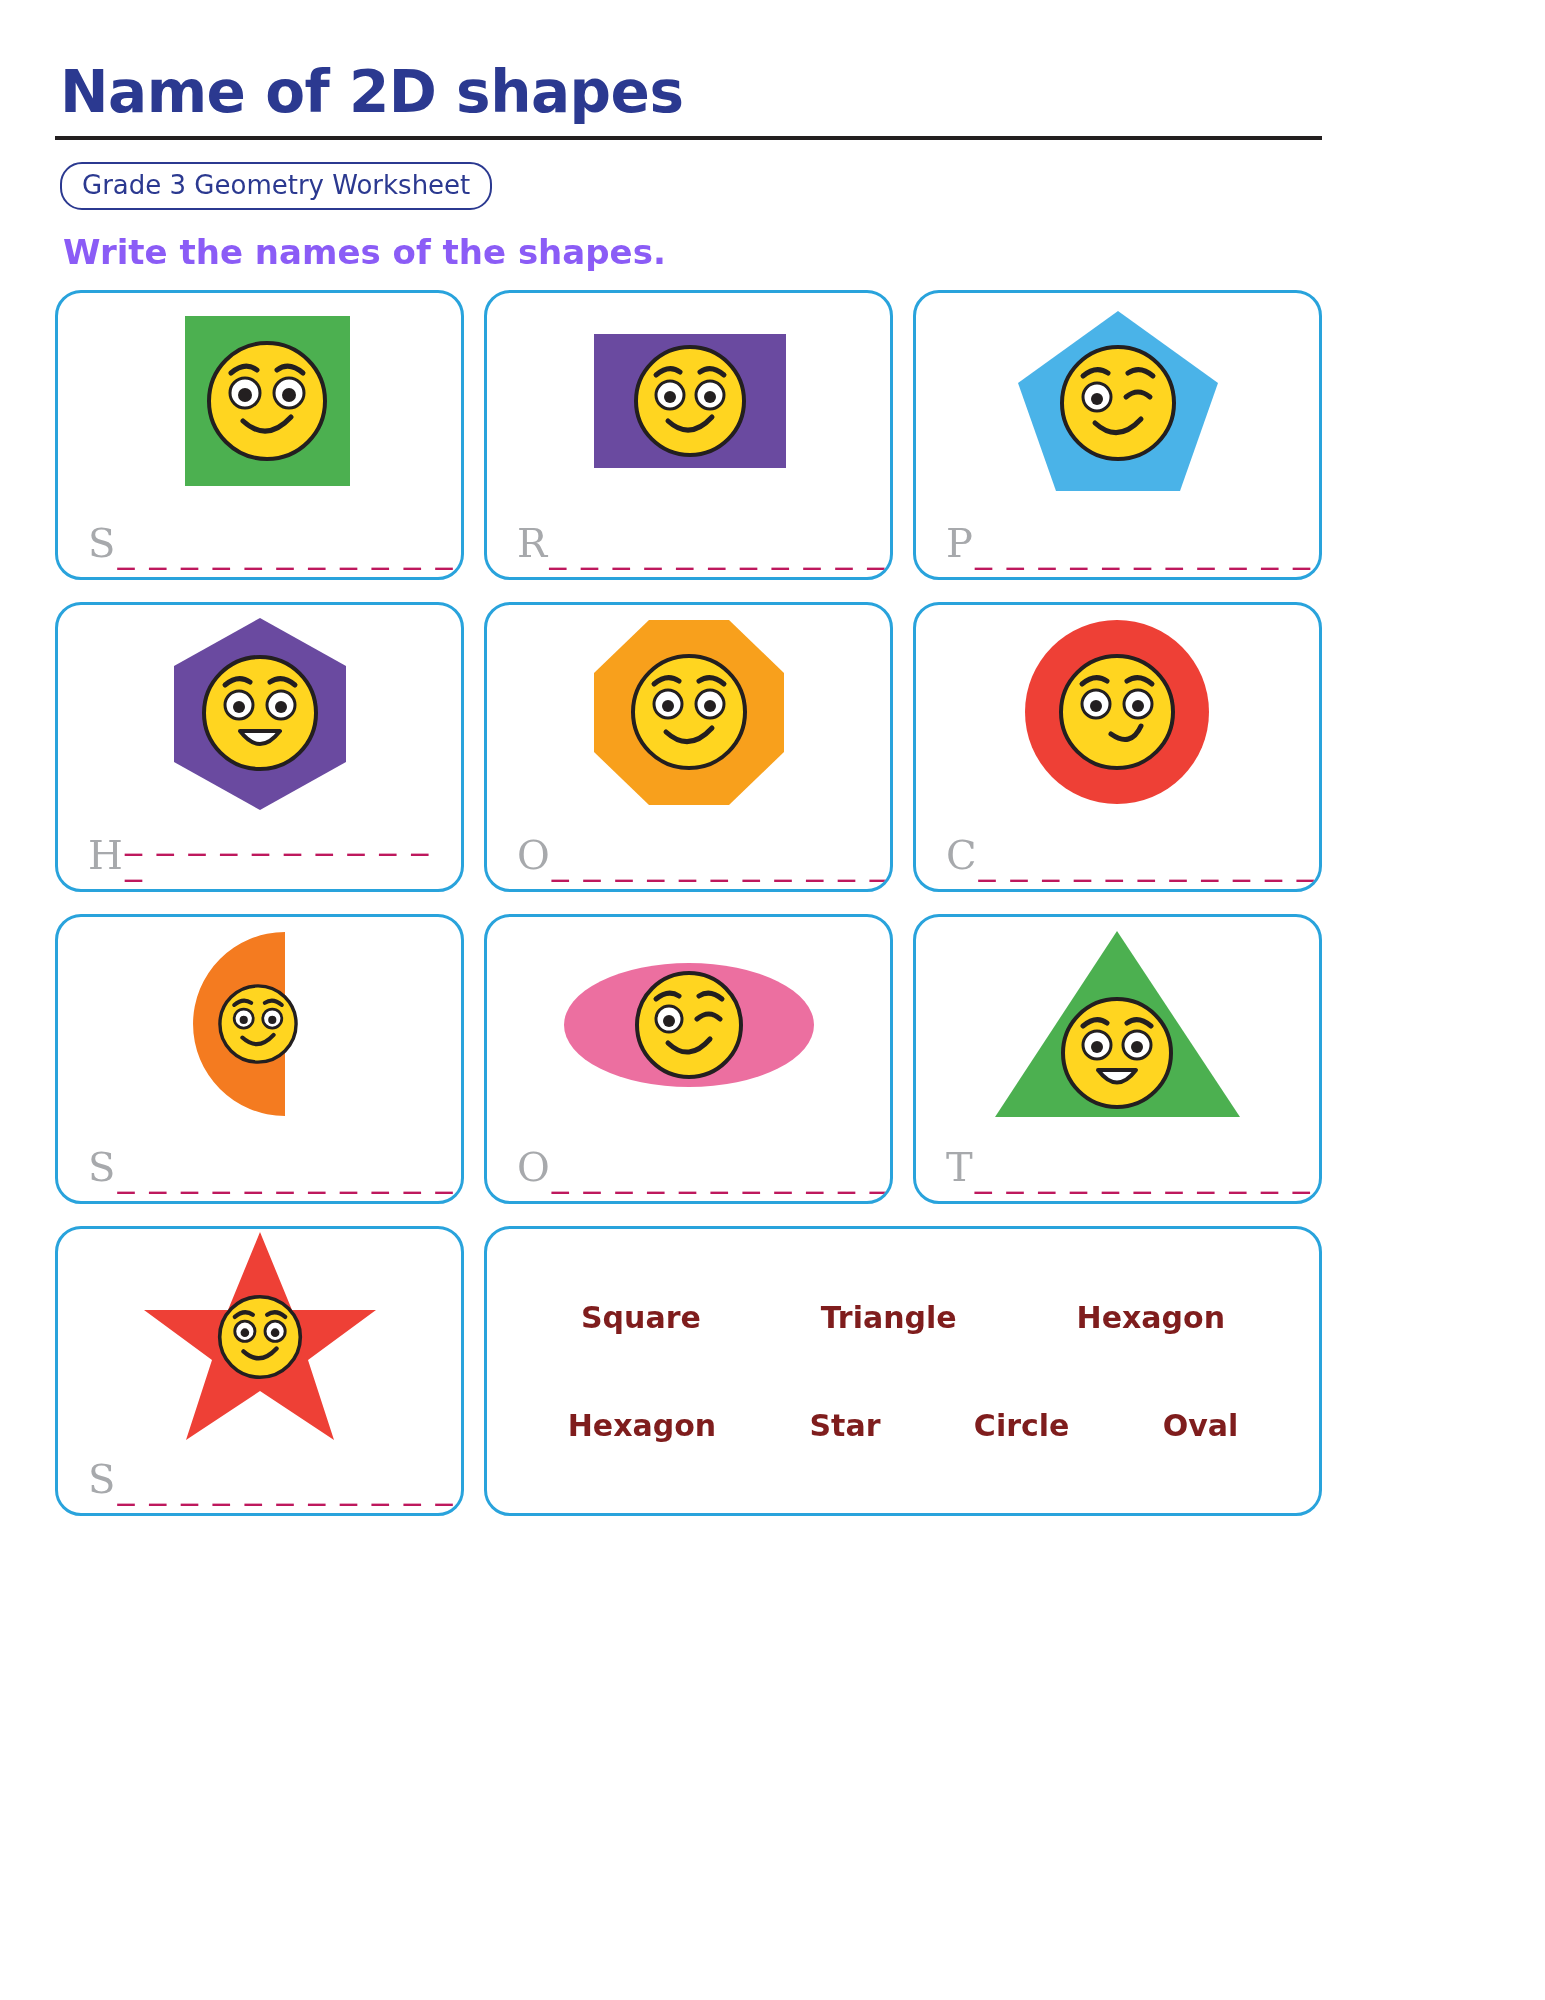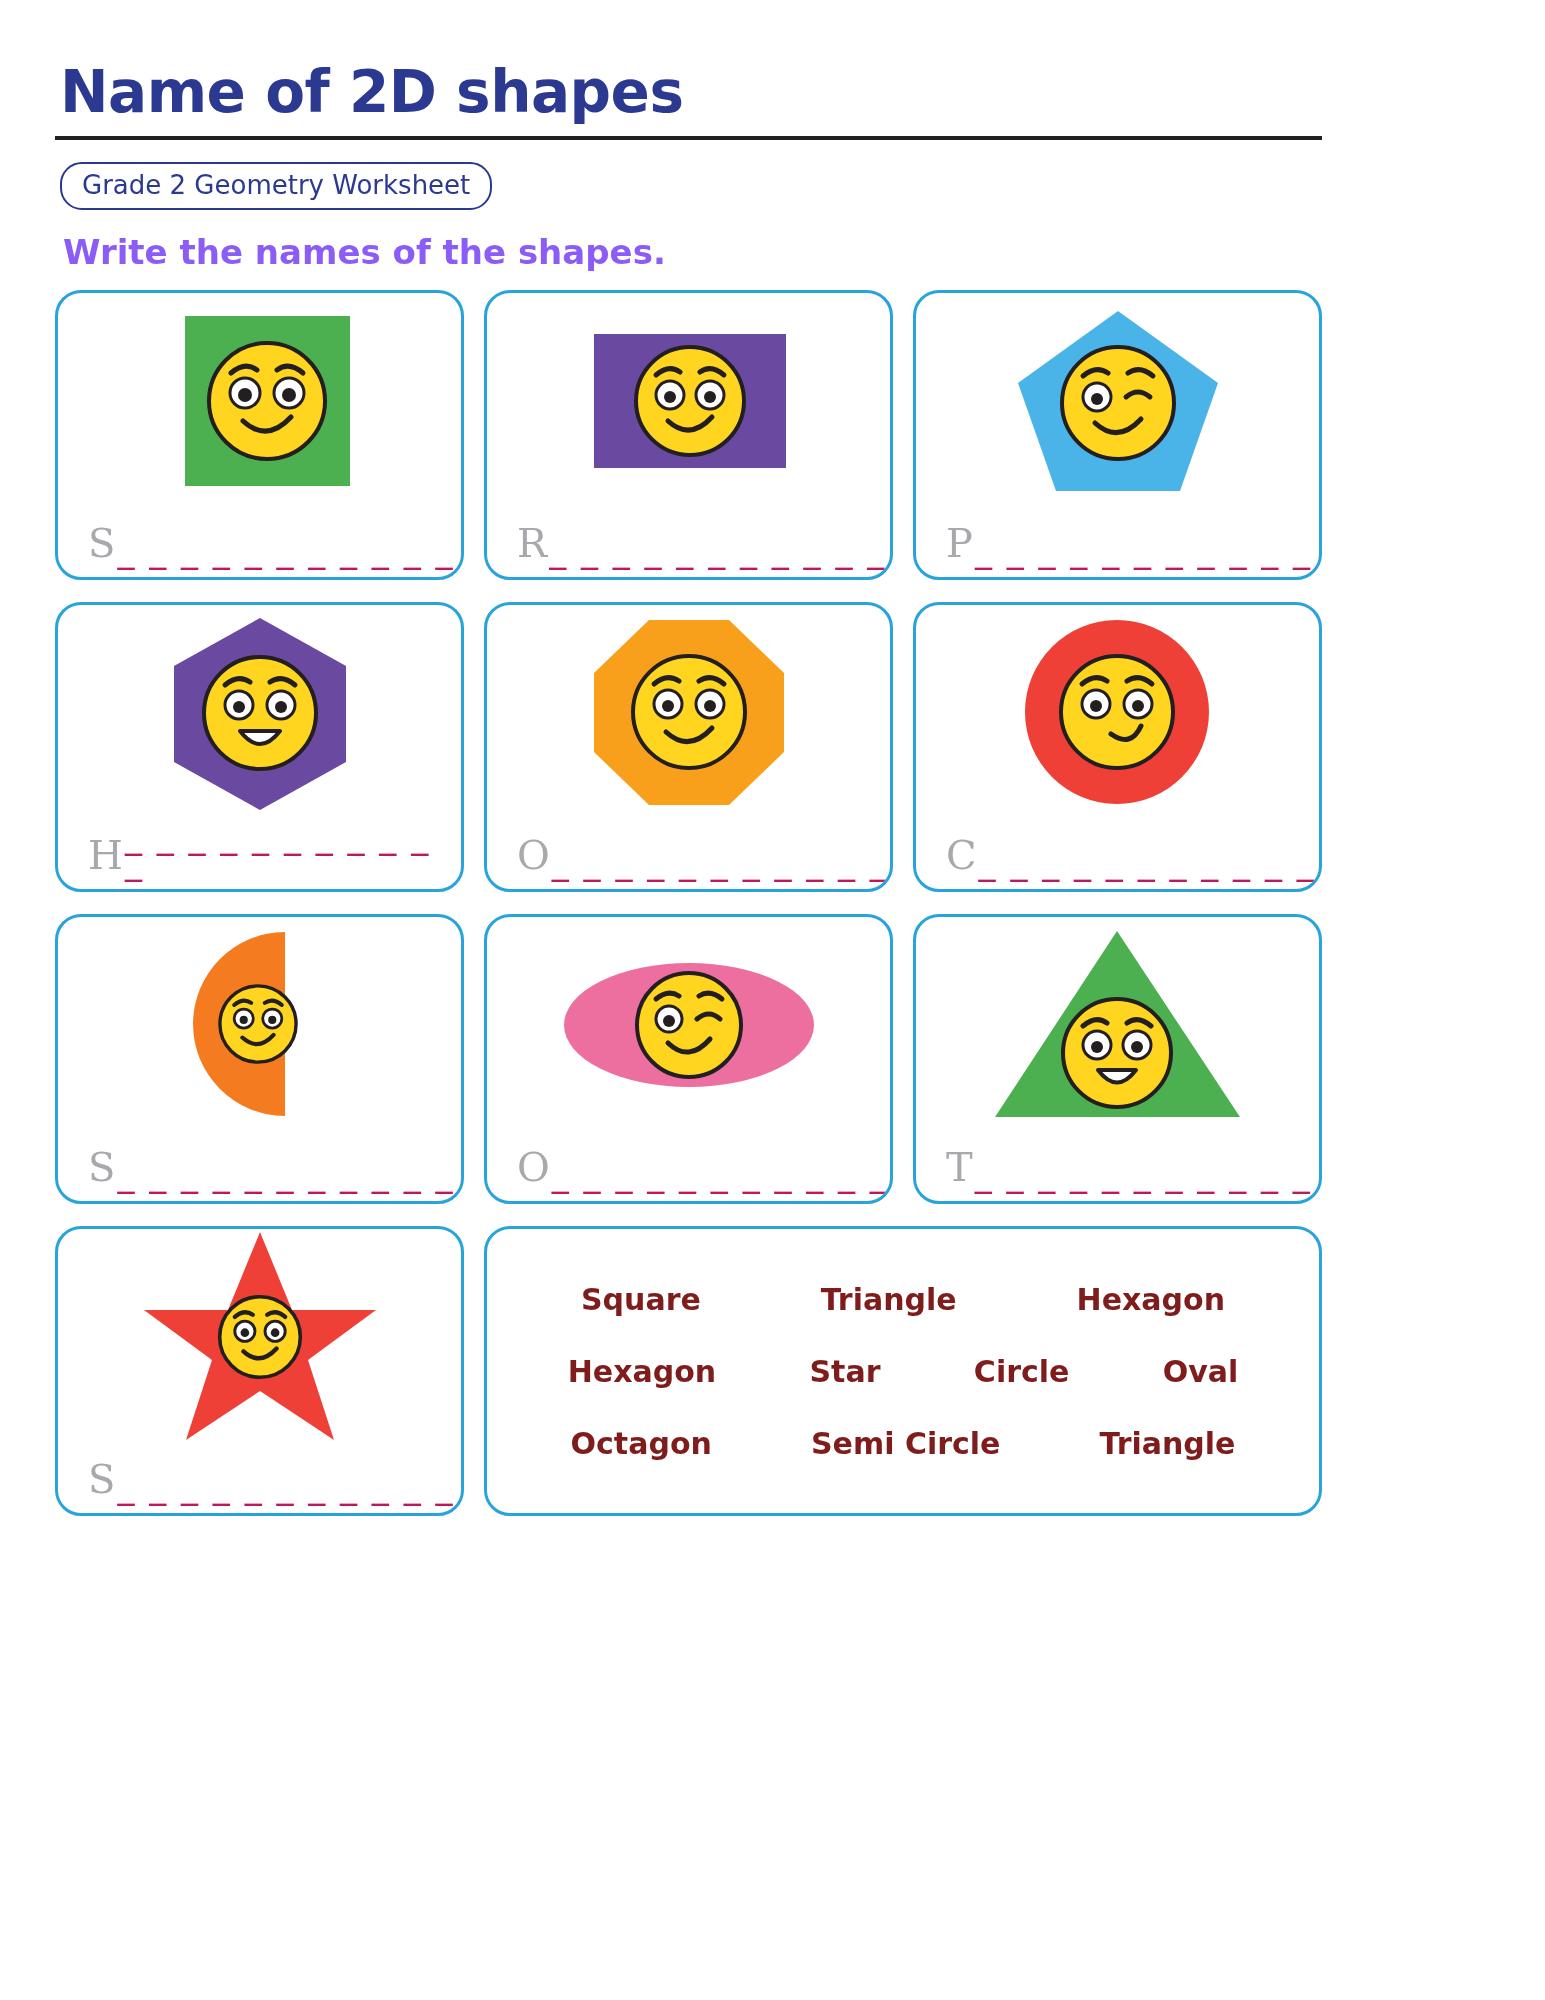--- a/index.html
+++ b/index.html
@@ -126,21 +126,21 @@
   svg { display: block; }
 </style>
 </head>
 <body>
 
 <div class="page">
 
   <h1 class="title">Name of 2D shapes</h1>
   <div class="rule"></div>
   <div>
-    <span class="grade-pill">Grade 2 Geometry Worksheet</span>
+    <span class="grade-pill">Grade 3 Geometry Worksheet</span>
   </div>
   <div class="instruction">Write the names of the shapes.</div>
 
   <div class="grid">
 
     <div class="card">
       <div class="shape-holder">
         <svg width="200" height="190" viewBox="0 0 200 190">
           <rect x="25" y="10" width="165" height="170" fill="#4cb050"></rect>
           <g transform="translate(107,95)">
@@ -362,21 +362,16 @@
         <span class="wb-word">Square</span>
         <span class="wb-word">Triangle</span>
         <span class="wb-word">Hexagon</span>
       </div>
       <div class="wb-row">
         <span class="wb-word">Hexagon</span>
         <span class="wb-word">Star</span>
         <span class="wb-word">Circle</span>
         <span class="wb-word">Oval</span>
       </div>
-      <div class="wb-row">
-        <span class="wb-word">Octagon</span>
-        <span class="wb-word">Semi Circle</span>
-        <span class="wb-word">Triangle</span>
-      </div>
     </div>
 
   </div>
 </div>
 
 </body></html>

